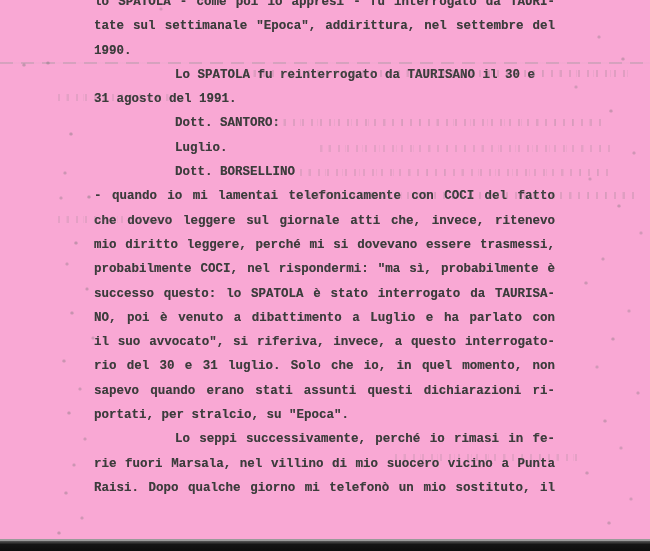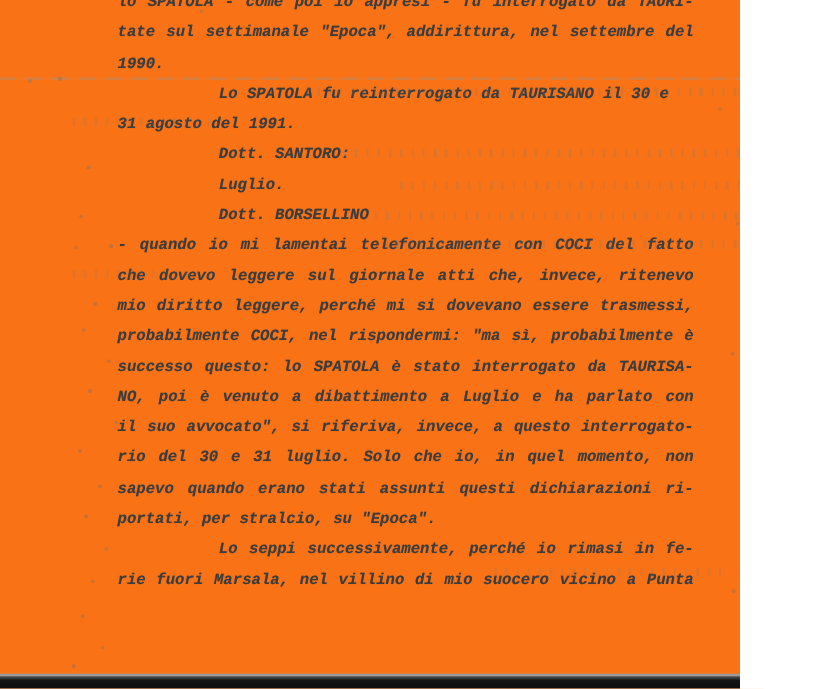--- a/index.html
+++ b/index.html
@@ -5,25 +5,24 @@
   html, body {
     margin: 0;
     padding: 0;
     width: 650px;
     height: 551px;
     overflow: hidden;
     background: #ffffff;
   }
   .page {
     position: relative;
-    width: 592px;
+    width: 650px;
     height: 551px;
-    background: #f97316;
+    background: #f9a8d4;
     overflow: hidden;
-    font-style: italic;
   }
   .text-block {
     position: absolute;
     left: 94px;
     top: -10px;
     width: 461px;
     font-family: "Liberation Mono", "DejaVu Sans Mono", monospace;
     font-size: 12.5px;
     font-weight: 700;
     color: #3c3c3c;
@@ -157,20 +156,21 @@
     <div class="line">mio diritto leggere, perché mi si dovevano essere trasmessi,</div>
     <div class="line">probabilmente COCI, nel rispondermi: "ma sì, probabilmente è</div>
     <div class="line">successo questo: lo SPATOLA è stato interrogato da TAURISA-</div>
     <div class="line">NO, poi è venuto a dibattimento a Luglio e ha parlato con</div>
     <div class="line">il suo avvocato", si riferiva, invece, a questo interrogato-</div>
     <div class="line">rio del 30 e 31 luglio. Solo che io, in quel momento, non</div>
     <div class="line">sapevo quando erano stati assunti questi dichiarazioni ri-</div>
     <div class="line nj">portati, per stralcio, su "Epoca".</div>
     <div class="line ind">Lo seppi successivamente, perché io rimasi in fe-</div>
     <div class="line">rie fuori Marsala, nel villino di mio suocero vicino a Punta</div>
+    <div class="line">Raisi. Dopo qualche giorno mi telefonò un mio sostituto, il</div>
   </div>
 
   <div class="trail trail-g"></div>
   <div class="trail trail-a"></div>
   <div class="trail trail-b"></div>
   <div class="trail trail-c"></div>
   <div class="trail trail-d"></div>
   <div class="trail trail-e"></div>
   <div class="trail trail-f"></div>
   <div class="trail trail-h"></div>

